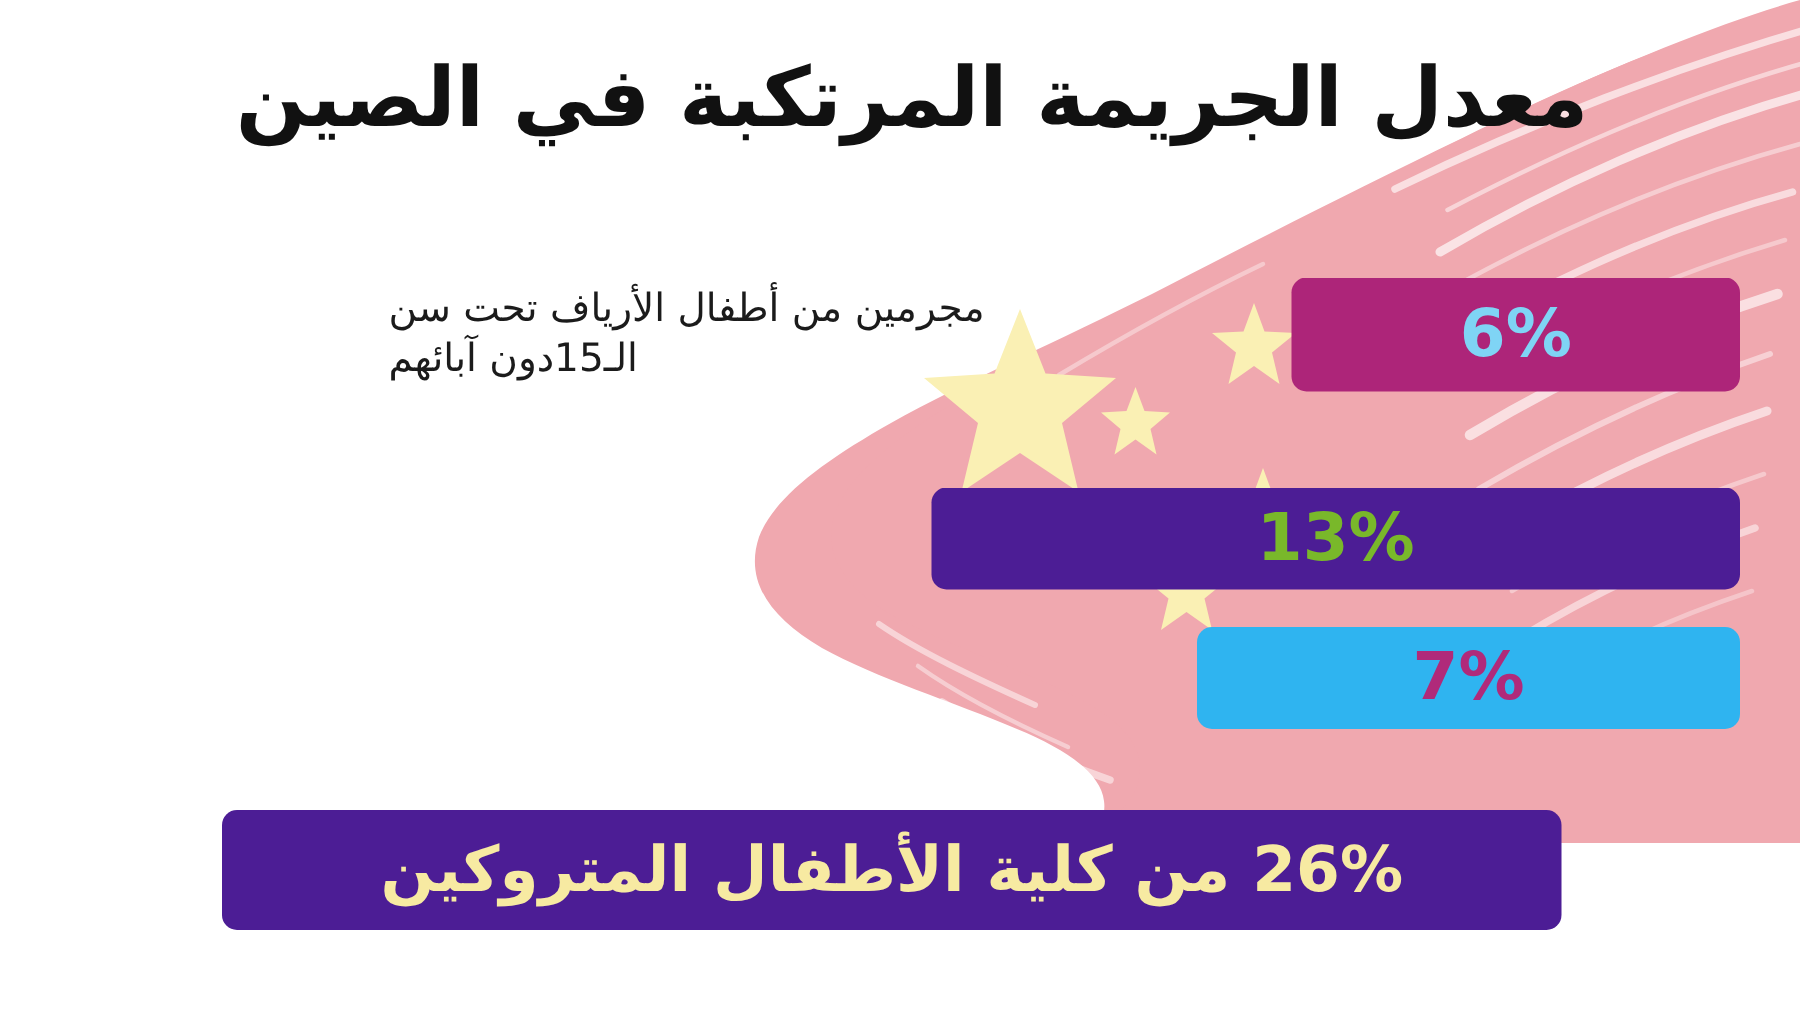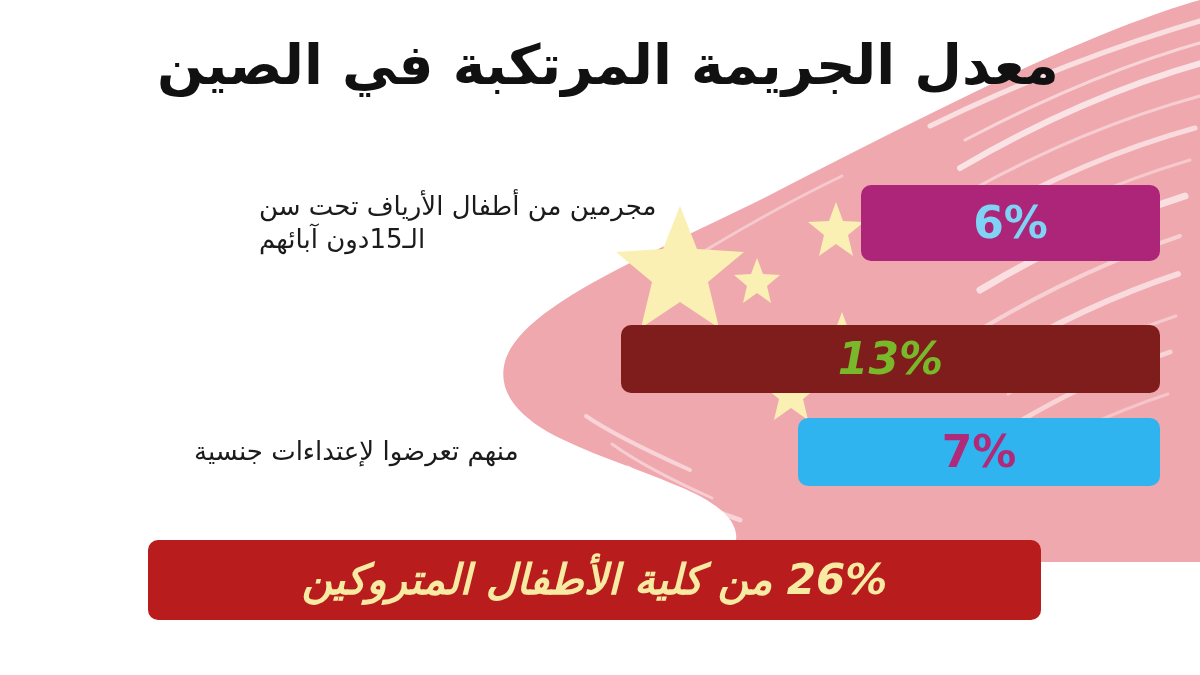--- a/index.html
+++ b/index.html
@@ -199,31 +199,30 @@
   <div class="title">معدل الجريمة المرتكبة في الصين</div>
 
   <div class="row" id="row-1">
     <div class="bar" style="background:#ad2579;">
       <span class="bar-value" style="color:#7fd4f5;">6%</span>
     </div>
     <div class="row-label">مجرمين من أطفال الأرياف تحت سن الـ15دون آبائهم</div>
   </div>
 
   <div class="row" id="row-2">
-    <div class="bar" style="background:#7f1d1d;font-style:italic;">
+    <div class="bar" style="background:#4c1d95;">
       <span class="bar-value" style="color:#79b82a;">13%</span>
     </div>
   </div>
 
   <div class="row" id="row-3">
     <div class="bar" style="background:#2fb4f0;">
       <span class="bar-value" style="color:#b02a7a;">7%</span>
     </div>
-    <div class="row-label">منهم تعرضوا لإعتداءات جنسية</div>
   </div>
 
   <div class="row" id="row-4">
-    <div class="bar" style="background:#b91c1c;font-style:italic;">
+    <div class="bar" style="background:#4c1d95;">
       <span class="bar-fulltext" style="color:#f7eaa2;">26% من كلية الأطفال المتروكين</span>
     </div>
   </div>
 
 </div>
 
 </body></html>

